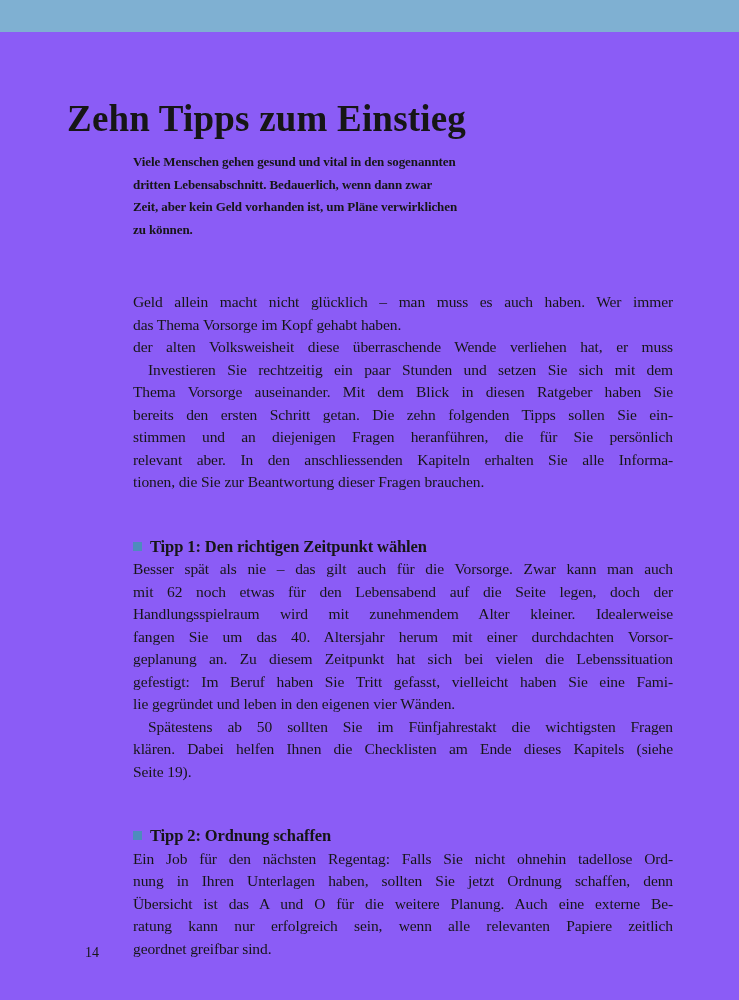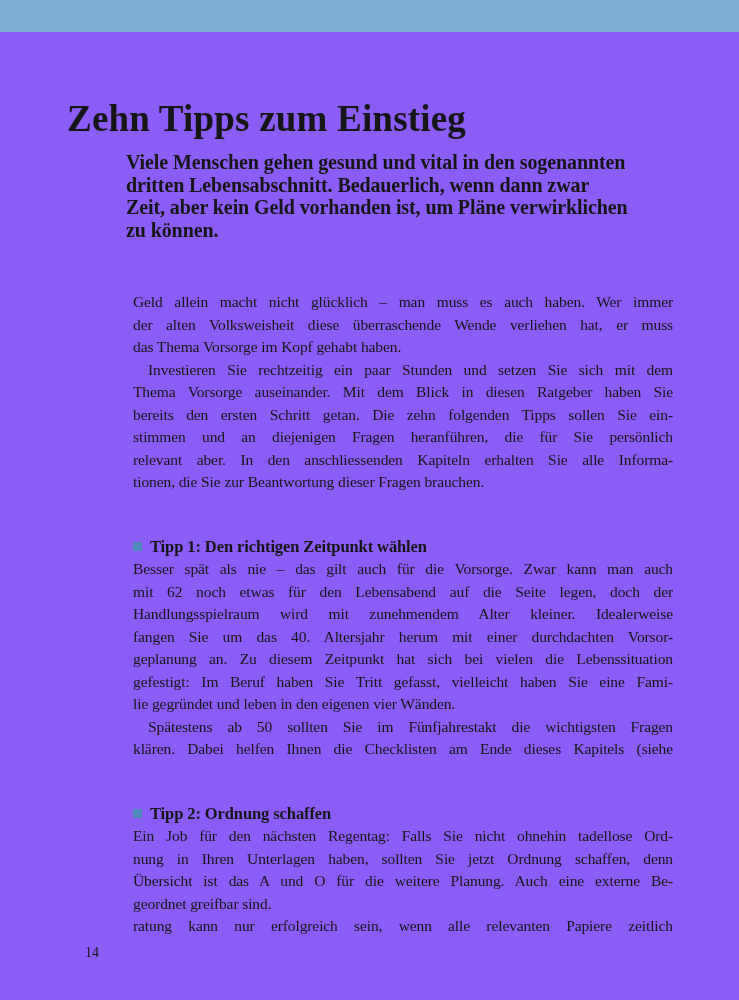--- a/index.html
+++ b/index.html
@@ -21,23 +21,23 @@
     background: #7fb0d2;
   }
   .chapter-title {
     position: absolute; left: 67px; top: 72px;
     font-size: 37px; font-weight: bold;
     letter-spacing: 0.2px;
     line-height: 44px;
     white-space: nowrap;
   }
   .lead {
-    position: absolute; left: 126px; top: 151px;
+    position: absolute; left: 133px; top: 151px;
     width: 530px;
-    font-size: 20px; font-weight: bold;
+    font-size: 13px; font-weight: bold;
     line-height: 22.5px;
     letter-spacing: -0.1px;
   }
   .content {
     position: absolute; left: 133px; top: 291px;
     width: 540px;
     font-size: 15.5px;
     line-height: 22.5px;
     letter-spacing: -0.1px;
   }
@@ -83,22 +83,22 @@
   <div class="lead">
       <div>Viele Menschen gehen gesund und vital in den sogenannten</div>
       <div>dritten Lebensabschnitt. Bedauerlich, wenn dann zwar</div>
       <div>Zeit, aber kein Geld vorhanden ist, um Pläne verwirklichen</div>
       <div>zu können.</div>
     </div>
 
   <div class="content">
       <div class="para">
         <div class="line">Geld allein macht nicht glücklich – man muss es auch haben. Wer immer</div>
+        <div class="line para-last">das Thema Vorsorge im Kopf gehabt haben.</div>
         <div class="line">der alten Volksweisheit diese überraschende Wende verliehen hat, er muss</div>
-        <div class="line para-last">das Thema Vorsorge im Kopf gehabt haben.</div>
       </div>
       <div class="para">
         <div class="line indent">Investieren Sie rechtzeitig ein paar Stunden und setzen Sie sich mit dem</div>
         <div class="line">Thema Vorsorge auseinander. Mit dem Blick in diesen Ratgeber haben Sie</div>
         <div class="line">bereits den ersten Schritt getan. Die zehn folgenden Tipps sollen Sie ein-</div>
         <div class="line">stimmen und an diejenigen Fragen heranführen, die für Sie persönlich</div>
         <div class="line">relevant aber. In den anschliessenden Kapiteln erhalten Sie alle Informa-</div>
         <div class="line para-last">tionen, die Sie zur Beantwortung dieser Fragen brauchen.</div>
       </div>
       <div class="tip-heading"><span class="tip-bullet" style="background: rgb(77, 140, 189);"></span><span>Tipp 1: Den richtigen Zeitpunkt wählen</span></div>
@@ -107,25 +107,26 @@
         <div class="line">mit 62 noch etwas für den Lebensabend auf die Seite legen, doch der</div>
         <div class="line">Handlungsspielraum wird mit zunehmendem Alter kleiner. Idealerweise</div>
         <div class="line">fangen Sie um das 40. Altersjahr herum mit einer durchdachten Vorsor-</div>
         <div class="line">geplanung an. Zu diesem Zeitpunkt hat sich bei vielen die Lebenssituation</div>
         <div class="line">gefestigt: Im Beruf haben Sie Tritt gefasst, vielleicht haben Sie eine Fami-</div>
         <div class="line para-last">lie gegründet und leben in den eigenen vier Wänden.</div>
       </div>
       <div class="para">
         <div class="line indent">Spätestens ab 50 sollten Sie im Fünfjahrestakt die wichtigsten Fragen</div>
         <div class="line">klären. Dabei helfen Ihnen die Checklisten am Ende dieses Kapitels (siehe</div>
+        <div class="line para-last">Seite 19).</div>
       </div>
       <div class="tip-heading"><span class="tip-bullet" style="background: rgb(77, 140, 189);"></span><span>Tipp 2: Ordnung schaffen</span></div>
       <div class="para">
         <div class="line">Ein Job für den nächsten Regentag: Falls Sie nicht ohnehin tadellose Ord-</div>
         <div class="line">nung in Ihren Unterlagen haben, sollten Sie jetzt Ordnung schaffen, denn</div>
         <div class="line">Übersicht ist das A und O für die weitere Planung. Auch eine externe Be-</div>
+        <div class="line">ratung kann nur erfolgreich sein, wenn alle relevanten Papiere zeitlich</div>
         <div class="line para-last">geordnet greifbar sind.</div>
-        <div class="line">ratung kann nur erfolgreich sein, wenn alle relevanten Papiere zeitlich</div>
       </div>
     </div>
 
   <div class="page-number">14</div>
 </div>
 
 </body></html>

